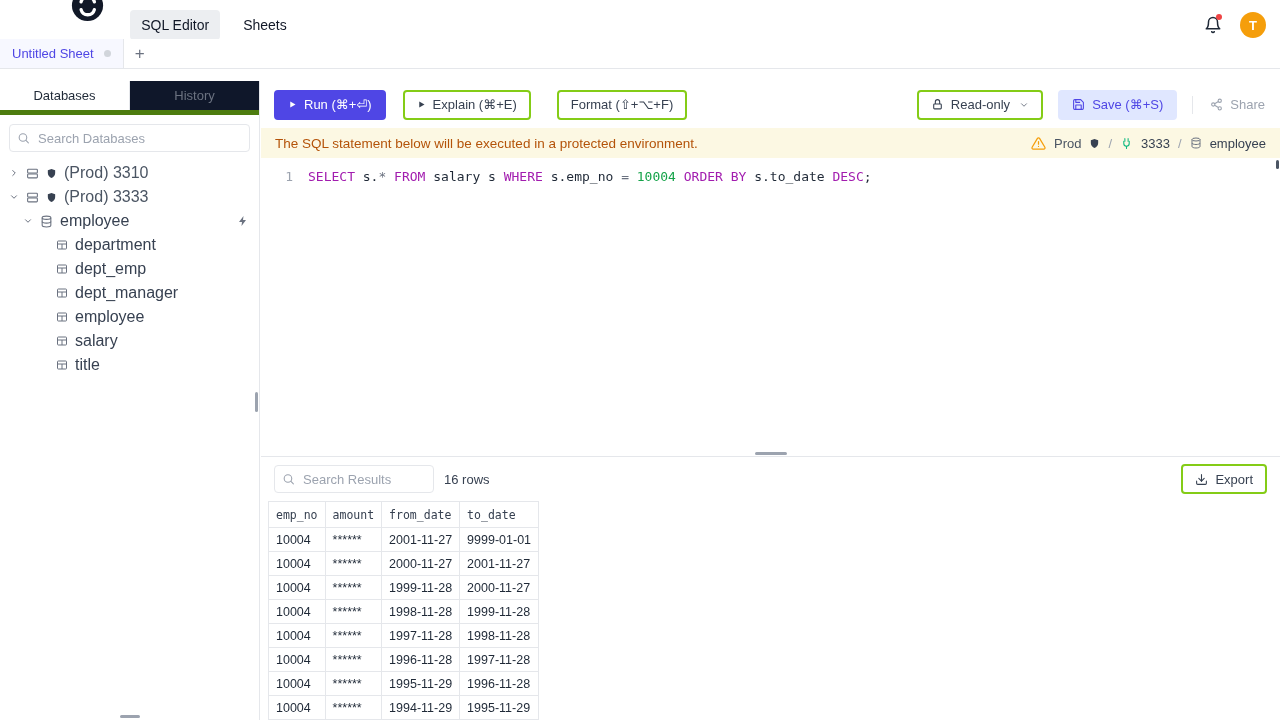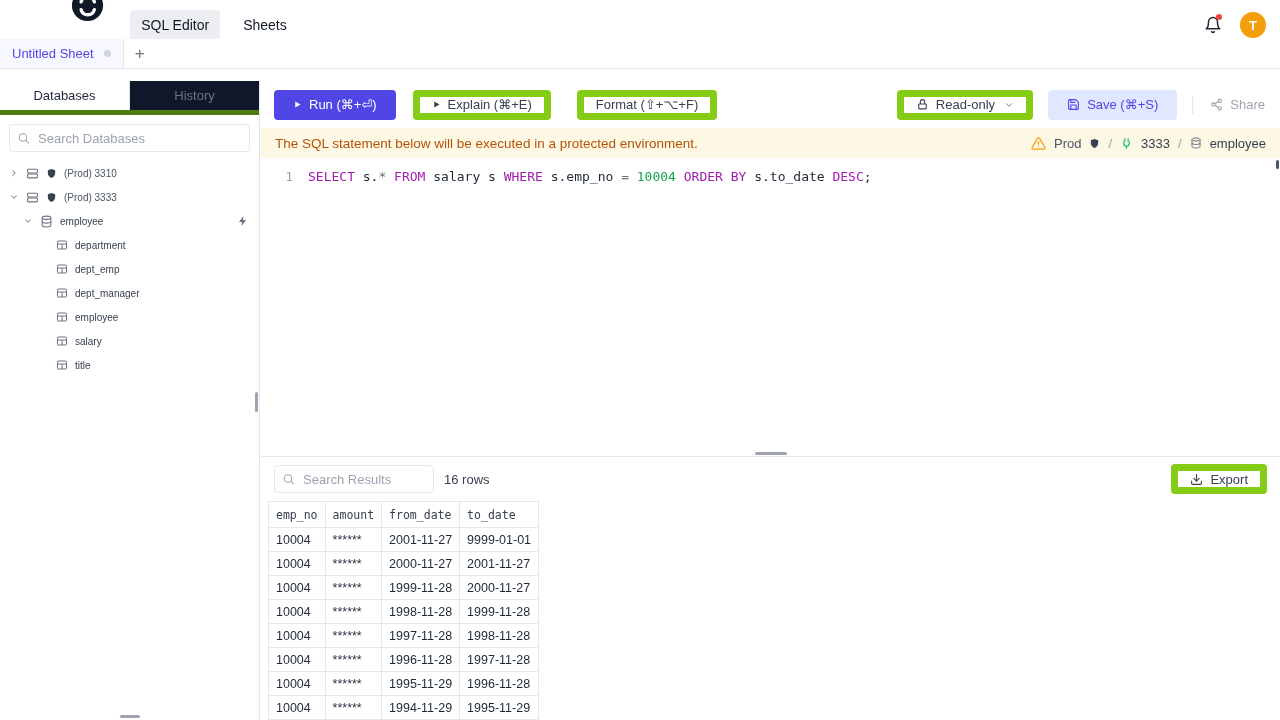--- a/index.html
+++ b/index.html
@@ -35,38 +35,38 @@
   .side-tabs{display:flex;height:29px;border-bottom:5px solid #4d7c0f;}
   .side-tab{flex:1;display:flex;align-items:center;justify-content:center;font-size:13px;cursor:pointer;}
   .side-tab.active{color:#1f2937;background:#fff;border-right:1px solid #e5e7eb;}
   .side-tab.inactive{color:#6b7280;background:#0f172a;}
   .side-search{padding:9px 9px 7px 9px;}
   .search-box{position:relative;}
   .search-box input{width:100%;height:28px;border:1px solid #e5e7eb;border-radius:4px;padding:0 8px 0 28px;font-size:13px;color:#374151;outline:none;box-sizing:border-box;background:#fff;}
   .search-box input::placeholder{color:#9ca3af;}
   .search-icon{position:absolute;left:8px;top:50%;transform:translateY(-50%);color:#9ca3af;}
 
-  .tree{font-size:10px;color:#374151;margin-top:2px;}
+  .tree{font-size:16px;color:#374151;margin-top:2px;}
   .tree-row{display:flex;align-items:center;height:24px;gap:7px;padding-right:10px;cursor:pointer;white-space:nowrap;}
   .lvl1{padding-left:9px;}
   .lvl1 .lbl{color:#4b5563;}
   .lvl2{padding-left:23px;}
   .lvl3{padding-left:56px;}
   .tree-ico{color:#6b7280;flex:none;}
   .tree-ico.dark{color:#374151;}
   .chev{color:#6b7280;flex:none;}
   .tree-spacer{flex:1;}
 
   .side-resize-v{position:absolute;right:1px;top:311px;width:3px;height:20px;background:#9ca3af;border-radius:2px;cursor:col-resize;}
   .side-resize-h{position:absolute;bottom:2px;left:50%;transform:translateX(-50%);width:20px;height:3px;background:#9ca3af;border-radius:2px;cursor:row-resize;}
 
   
   .main{position:absolute;left:261px;top:81px;right:0;bottom:0;background:#fff;display:flex;flex-direction:column;}
   .toolbar{height:47px;flex:none;display:flex;align-items:center;padding:0 13px;}
-  .btn{display:inline-flex;align-items:center;gap:7px;height:30px;padding:0 12px;border-radius:4px;font-size:13px;color:#374151;background:#fff;border:7px solid #84cc16;box-sizing:border-box;cursor:pointer;white-space:nowrap;}
+  .btn{display:inline-flex;align-items:center;gap:7px;height:30px;padding:0 12px;border-radius:4px;font-size:13px;color:#374151;background:#fff;border:2px solid #84cc16;box-sizing:border-box;cursor:pointer;white-space:nowrap;}
   .btn-run{background:#4f46e5;border-color:#4f46e5;color:#fff;margin-right:17px;}
   .btn-explain{margin-right:26px;}
   .toolbar-right{margin-left:auto;display:flex;align-items:center;gap:15px;}
   .btn-save{background:#e0e7ff;border-color:#e0e7ff;color:#4f46e5;}
   .btn-share{border:none;background:transparent;color:#9ca3af;padding:0 2px;}
   .vdivider{width:1px;height:18px;background:#e5e7eb;}
   .chev-sm{margin-left:2px;color:#6b7280;}
   .btn-run .play{color:#fff;}
   .play{color:#374151;}
 

